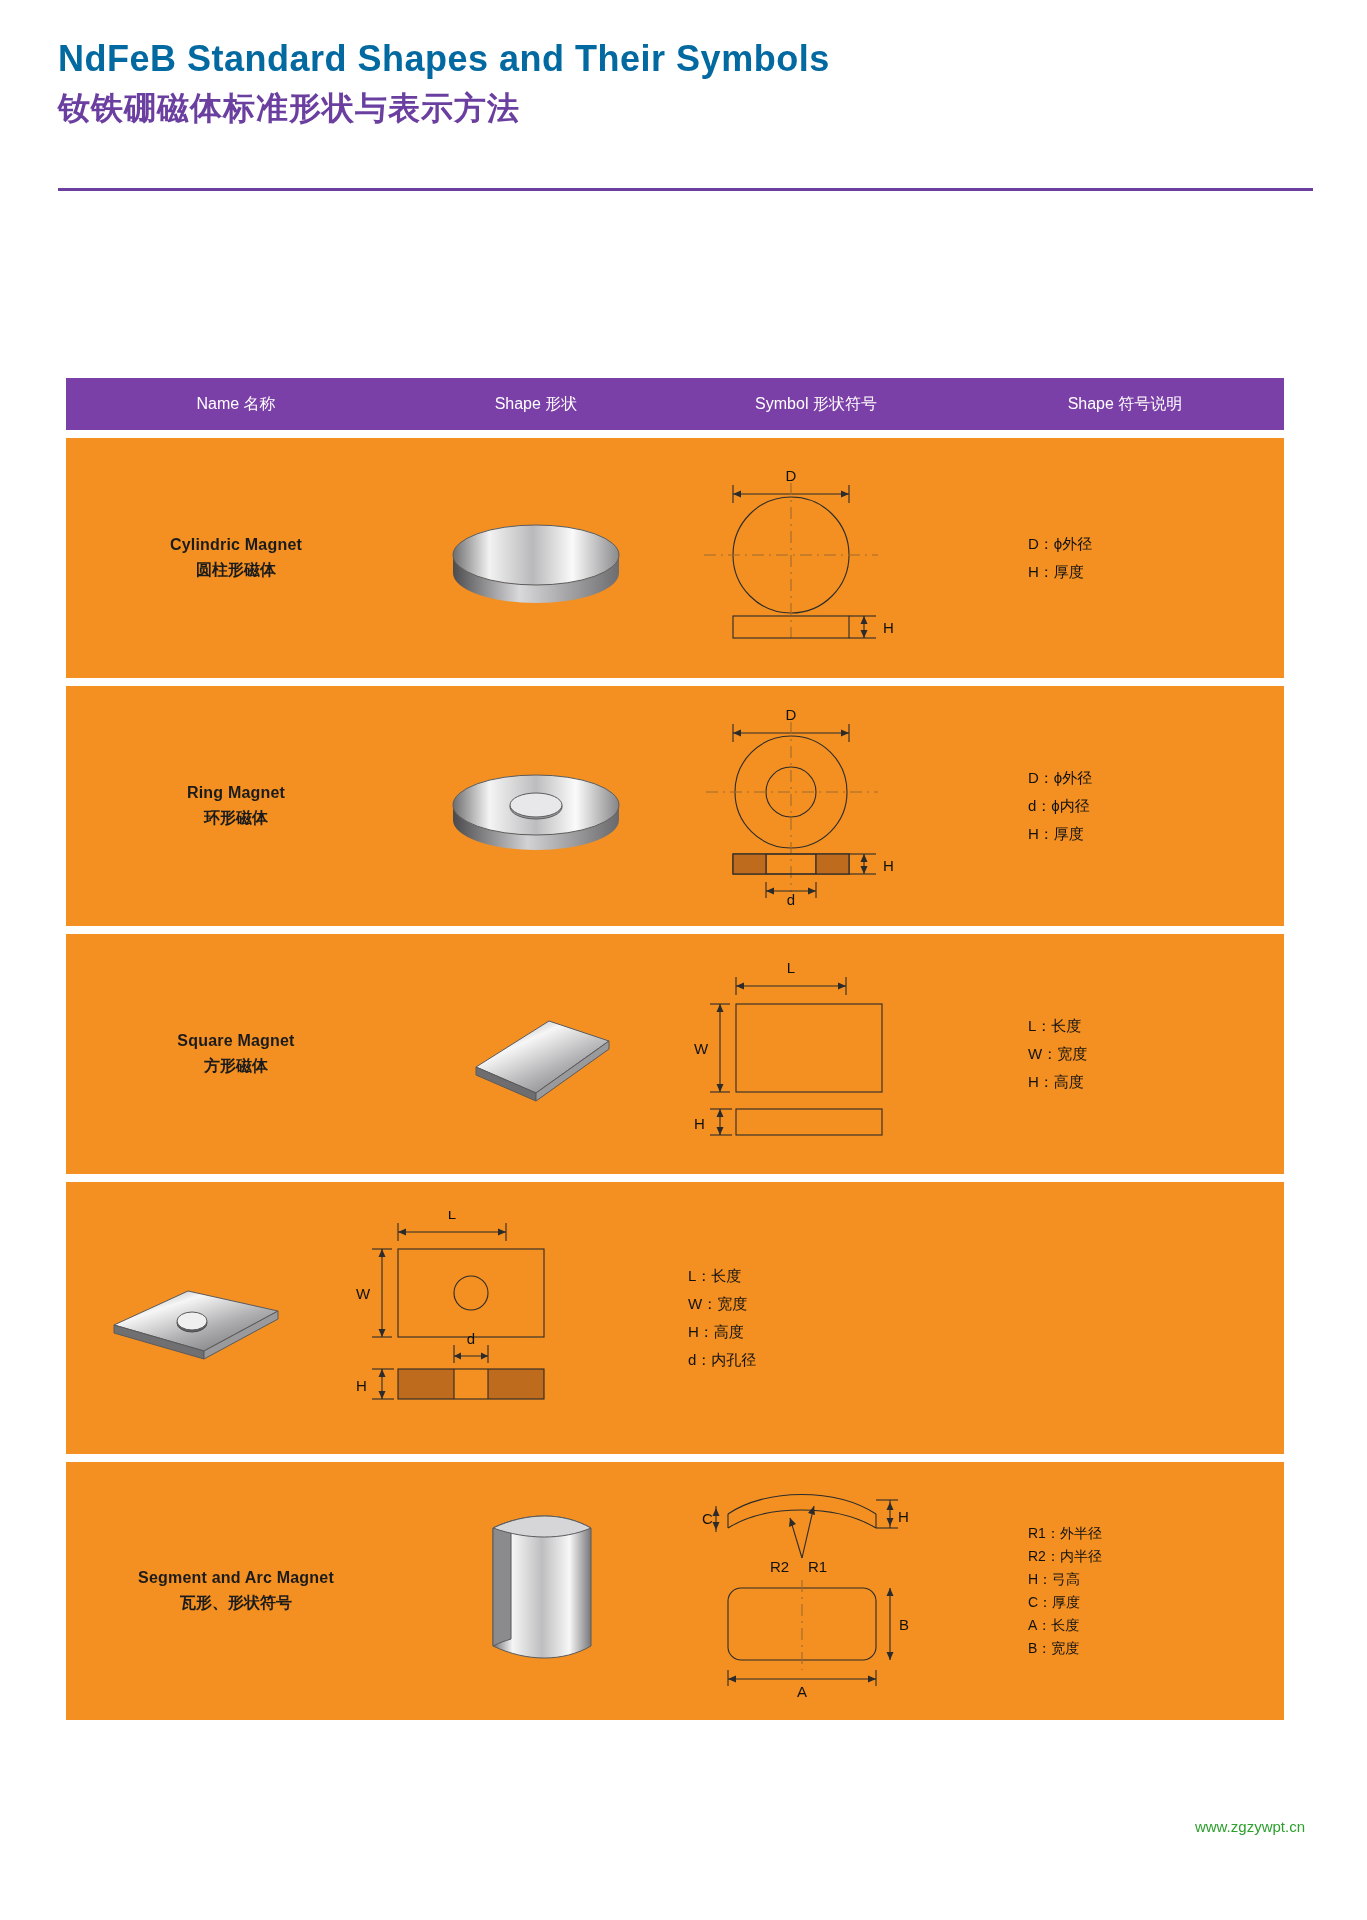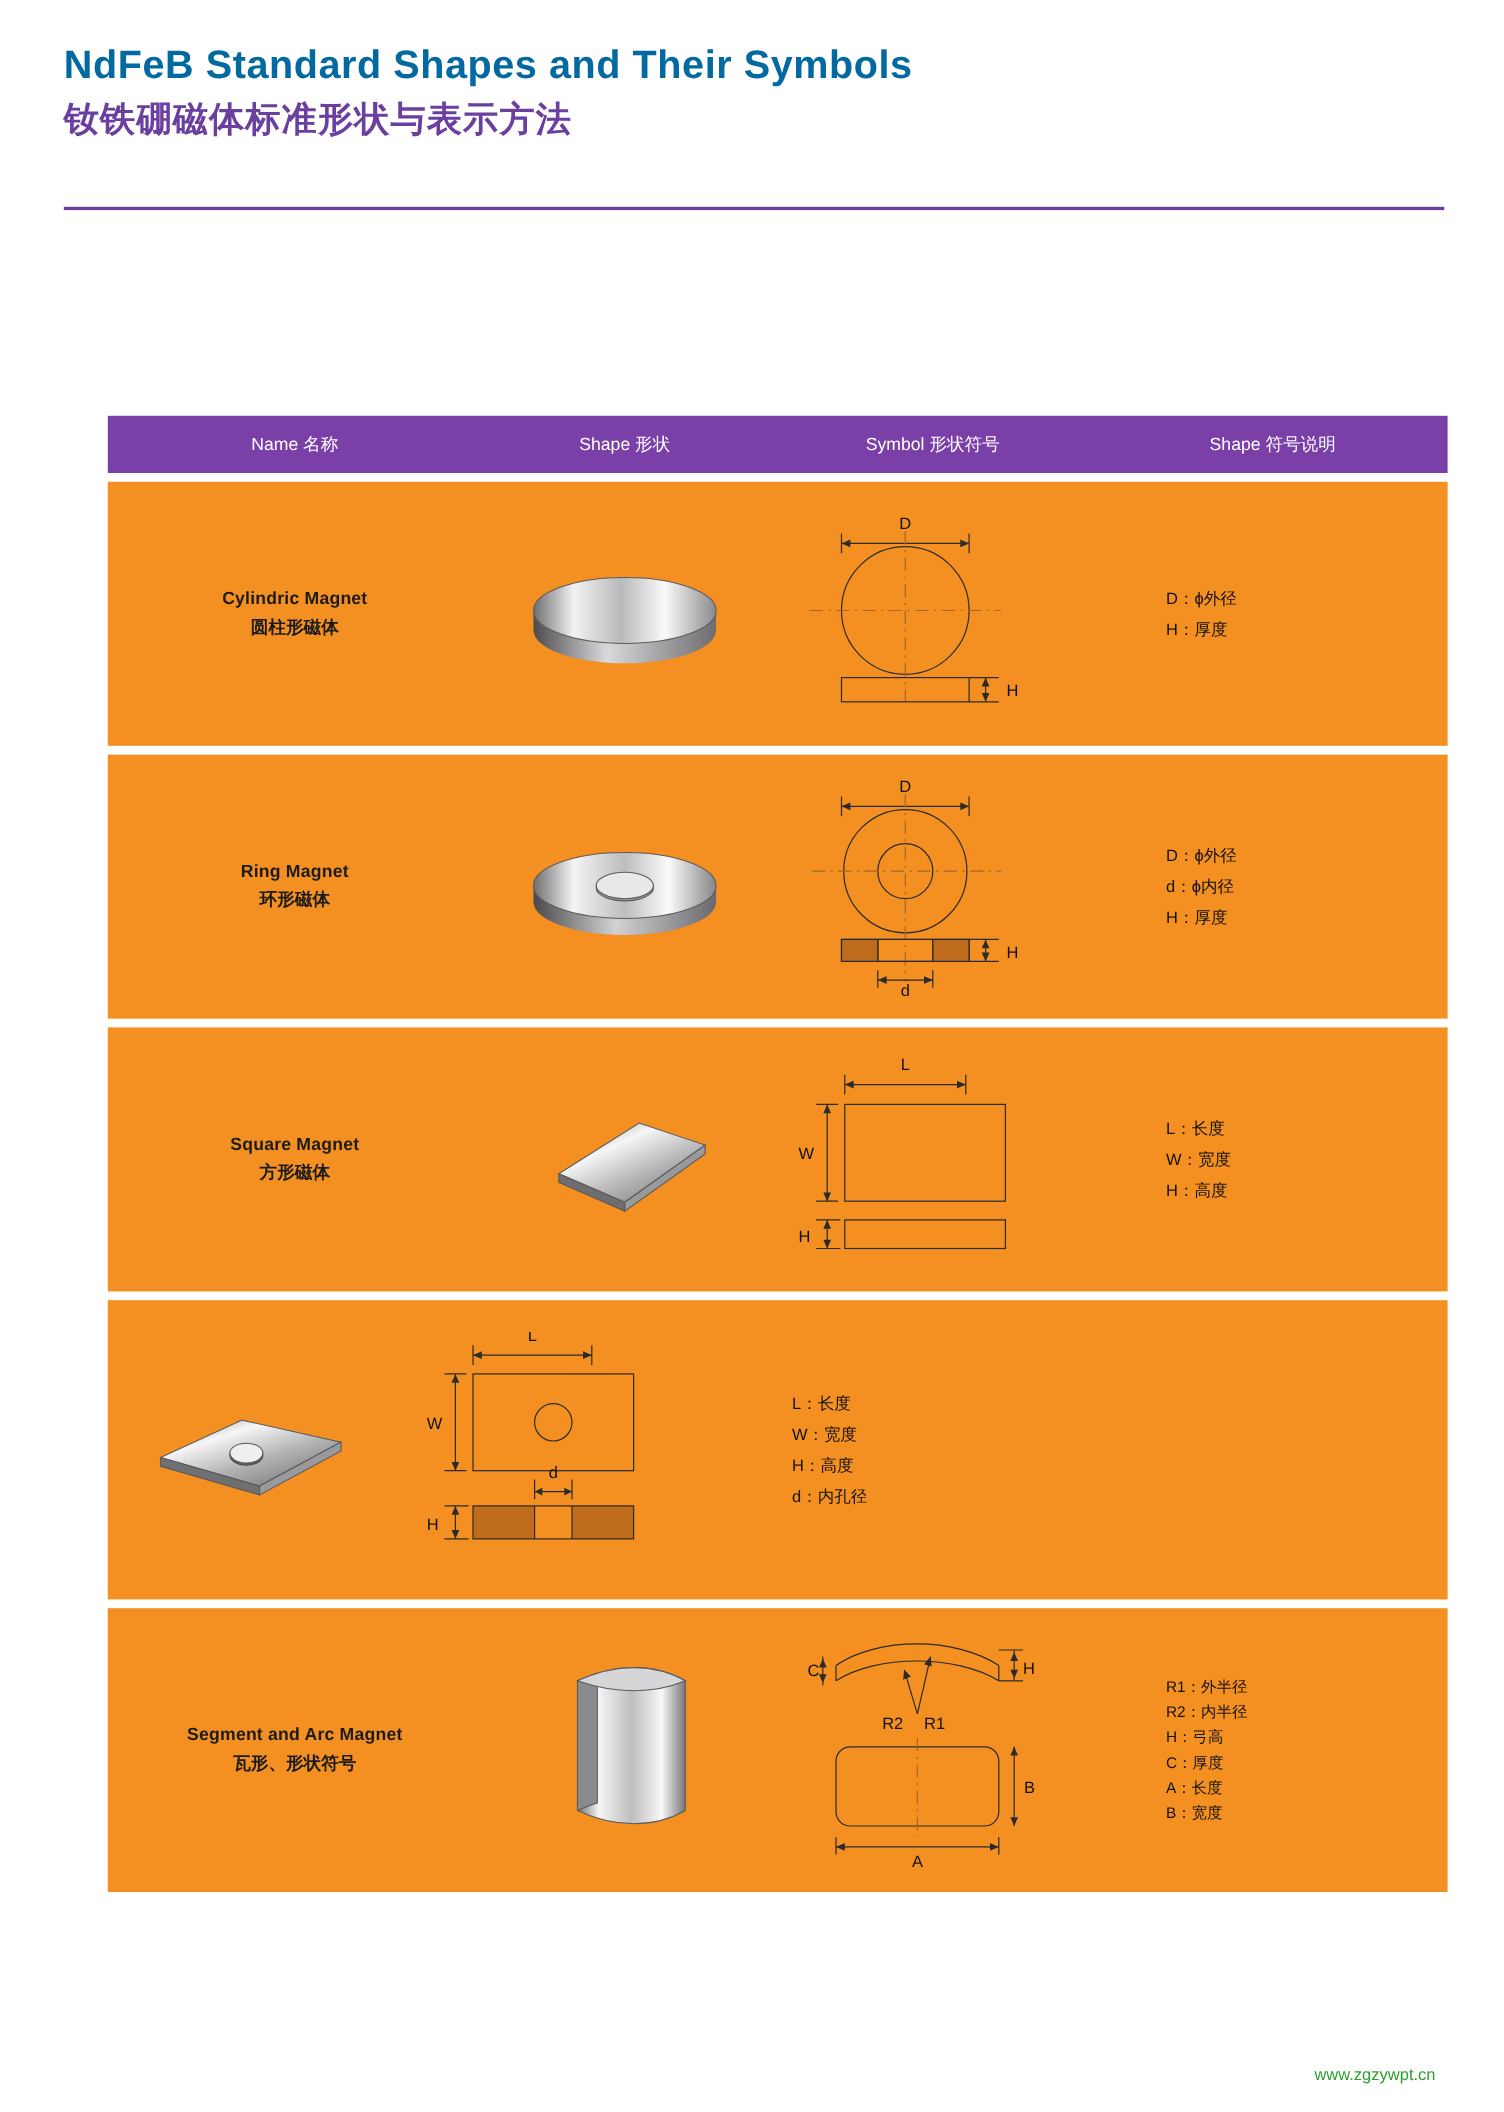--- a/index.html
+++ b/index.html
@@ -46,21 +46,20 @@
     height: 3px;
     background: #6b3fa0;
   }
 
   
   .table {
     position: absolute;
     left: 66px;
     top: 378px;
     width: 1218px;
-    margin-left: 32px;
   }
   .table-head {
     display: flex;
     background: #7b3fa8;
     height: 52px;
     align-items: center;
     color: #ffffff;
     font-size: 16px;
   }
   .col-name   { width: 340px; text-align: center; }
@@ -111,21 +110,21 @@
     padding-left: 62px;
     box-sizing: border-box;
     color: #111111;
     font-size: 15px;
   }
   .cell-note div { margin: 9px 0; white-space: nowrap; }
 
   .footer-url {
     position: absolute;
     right: 62px;
-    top: 1878px;
+    top: 1818px;
     color: #2ca02c;
     font-size: 15px;
     font-family: "Liberation Sans", sans-serif;
   }
 </style>
 </head>
 <body>
 
 <div class="page-header">
   <div class="title-en">NdFeB Standard Shapes and Their Symbols</div>

